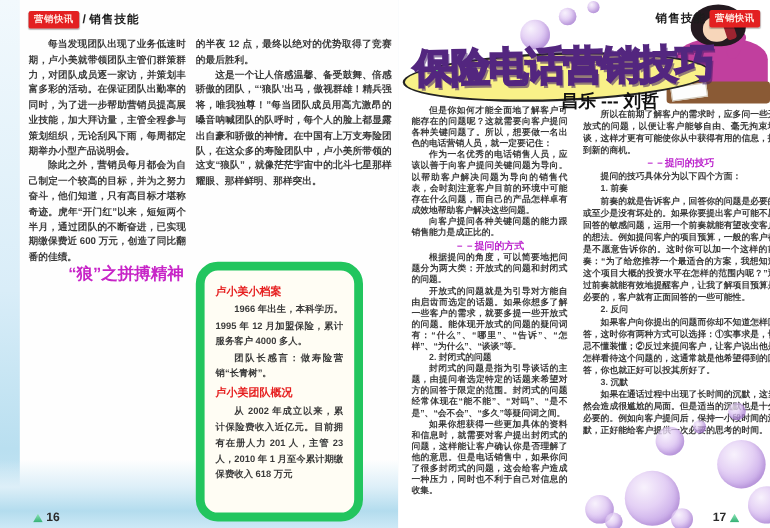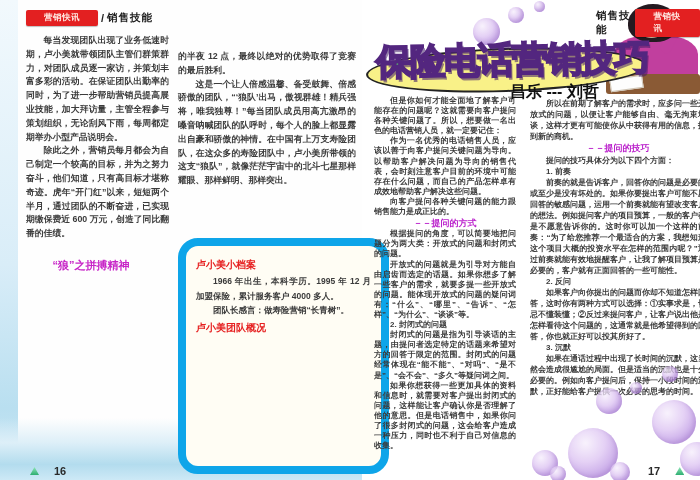--- a/index.html
+++ b/index.html
@@ -15,44 +15,44 @@
     background:linear-gradient(180deg, rgba(240,248,252,0) 0%, #ddeff8 40%, #b3dcee 75%, #cde9f6 100%); pointer-events:none; }
   .page-right { position:absolute; left:362px; top:0; width:338px; height:480px; background:#ffffff; }
   .gutter { position:absolute; left:352px; top:0; width:18px; height:480px;
     background:linear-gradient(90deg, rgba(110,130,145,0) 0%, rgba(110,130,145,0.14) 50%, rgba(110,130,145,0) 100%); }
 
   
   .hdr { position:absolute; display:flex; align-items:center; gap:3px; z-index:5; }
   .hdr-left { left:8px; top:10px; }
   .hdr-right { left:234px; top:9px; }
   .tag-red { display:inline-block; background:#e32021; color:#ffe9e2; font-size:8.5px; font-weight:bold;
-    padding:2px 18px; border-radius:2px; letter-spacing:0.5px; box-shadow:0 1px 1px rgba(0,0,0,0.25); }
+    padding:2px 5px; border-radius:2px; letter-spacing:0.5px; box-shadow:0 1px 1px rgba(0,0,0,0.25); }
   .hdr-divider { font-weight:bold; color:#222; font-size:11px; }
   .hdr-section { font-weight:bold; color:#1c1c1c; font-size:10.5px; letter-spacing:1px; }
 
   
   .col { position:absolute; text-align:justify; color:#3b3b3b; font-weight:600; z-index:2; }
   .col p { text-indent:2em; }
   .lp-col1 { left:8px; top:34px; width:143px; font-size:8.8px; line-height:13.8px; height:440px; overflow:hidden; }
   .lp-col2 { left:160px; top:34px; width:178px; font-size:8.8px; line-height:13.8px; }
-  .wolf-heading { color:#c724c7; font-weight:bold; font-size:11px; text-indent:2.4em; margin:18px 0; }
+  .wolf-heading { color:#c724c7; font-weight:bold; font-size:15px; text-indent:2.4em; margin:2px 0; }
 
   .rp-col1 { left:12px; top:96px; width:142px; font-size:8px; line-height:10.1px; height:380px; overflow:hidden; }
   .rp-col2 { left:168px; top:98px; width:176px; font-size:8px; line-height:11px; height:360px; overflow:hidden; }
   .q-heading { color:#bb22cc; font-weight:bold; font-size:9px; text-align:center; text-indent:0; margin:1px 0; }
   .num-item { text-indent:1.2em; font-weight:700; }
 
   
-  .profile-box { position:absolute; left:160px; top:238px; width:211px; height:236px; z-index:2;
-    border:8px solid #0ea5e9; border-radius:20px; background:#fffdf4; padding:9px 10px; overflow:hidden; }
+  .profile-box { position:absolute; left:160px; top:238px; width:152px; height:236px; z-index:2;
+    border:8px solid #22c55e; border-radius:20px; background:#fffdf4; padding:9px 10px; overflow:hidden; }
   .profile-box .box-title { color:#e62020; font-weight:bold; font-size:10px; margin:3px 0 2px 0; }
   .profile-box p { font-size:8.5px; line-height:14.6px; color:#3b3b3b; font-weight:600; text-align:justify; text-indent:2em; }
 
   
-  .pagenum { position:absolute; display:flex; align-items:center; gap:15px; z-index:6;
+  .pagenum { position:absolute; display:flex; align-items:center; gap:3px; z-index:6;
     font-size:11px; font-weight:bold; color:#2a2a2a; }
   .pn-left { left:12px; bottom:3px; }
   .pn-right { left:286px; bottom:3px; }
   .pn-icon { width:9px; height:8px; background:linear-gradient(180deg,#8fe6b8,#2fae72);
     clip-path:polygon(50% 0, 100% 100%, 0 100%); display:inline-block; }
 
   
   .title-wrap { position:absolute; left:4px; top:34px; width:288px; height:62px; z-index:4; }
   .title-ellipse { position:absolute; left:0; top:14px; width:280px; height:44px; background:#f9f188;
     border:2px solid #232323; border-radius:50%; transform:rotate(-2deg); }
@@ -95,29 +95,30 @@
       <span class="hdr-section">销售技能</span>
     </div>
 
     <div class="col lp-col1">
       <p>每当发现团队出现了业务低速时期，卢小美就带领团队主管们群策群力，对团队成员逐一家访，并策划丰富多彩的活动。在保证团队出勤率的同时，为了进一步帮助营销员提高展业技能，加大拜访量，主管全程参与策划组织，无论刮风下雨，每周都定期举办小型产品说明会。</p>
       <p>除此之外，营销员每月都会为自己制定一个较高的目标，并为之努力奋斗，他们知道，只有高目标才堪称奇迹。虎年“开门红”以来，短短两个半月，通过团队的不断奋进，已实现期缴保费近 600 万元，创造了同比翻番的佳绩。</p>
       <div class="wolf-heading">“狼”之拼搏精神</div>
     </div>
 
     <div class="col lp-col2">
-      <p style="text-indent:0;margin-top:16px;">的半夜 12 点，最终以绝对的优势取得了竞赛的最后胜利。</p>
+      <p style="text-indent:0;">的半夜 12 点，最终以绝对的优势取得了竞赛的最后胜利。</p>
       <p>这是一个让人倍感温馨、备受鼓舞、倍感骄傲的团队，“‘狼队’出马，傲视群雄！精兵强将，唯我独尊！”每当团队成员用高亢激昂的嗓音呐喊团队的队呼时，每个人的脸上都显露出自豪和骄傲的神情。在中国有上万支寿险团队，在这众多的寿险团队中，卢小美所带领的这支“狼队”，就像茫茫宇宙中的北斗七星那样耀眼、那样鲜明、那样突出。</p>
     </div>
 
     <div class="profile-box">
       <div class="box-title">卢小美小档案</div>
       <p>1966 年出生，本科学历。1995 年 12 月加盟保险，累计服务客户 4000 多人。</p>
       <p>团队长感言：做寿险营销“长青树”。</p>
       <div class="box-title">卢小美团队概况</div>
+      <p>从 2002 年成立以来，累计保险费收入近亿元。目前拥有在册人力 201 人，主管 23 人，2010 年 1 月至今累计期缴保费收入 618 万元</p>
     </div>
 
     <div class="pagenum pn-left">
       <span class="pn-icon"></span>
       <span>16</span>
     </div>
   </div>
 
   <div class="page-right">
     <div class="hdr hdr-right">

